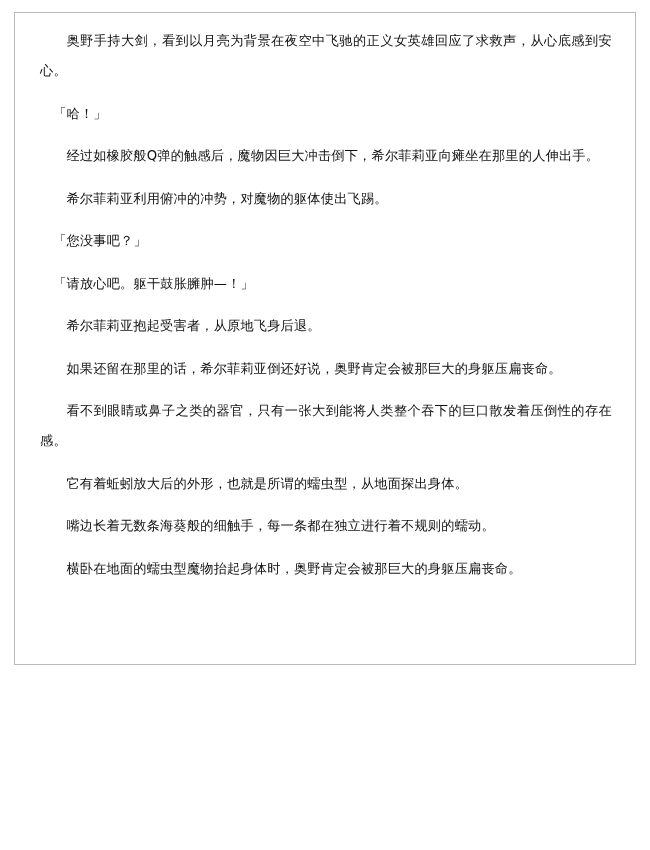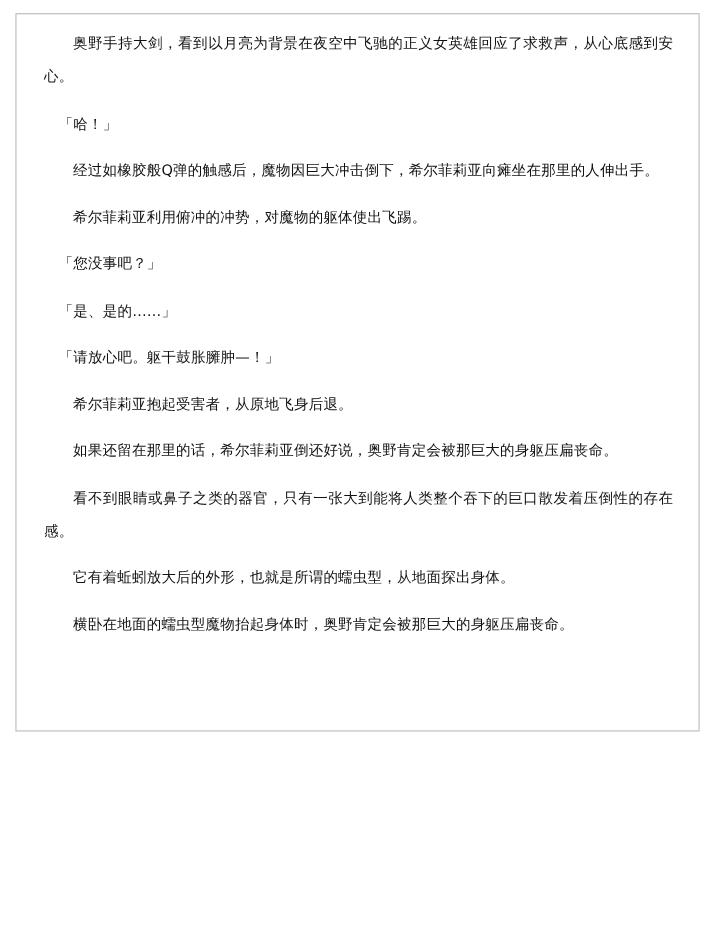--- a/index.html
+++ b/index.html
@@ -51,21 +51,21 @@
 <body>
 
 <div class="page">
   <div class="page-border"></div>
   <div class="content">
     <p class="para">奥野手持大剑，看到以月亮为背景在夜空中飞驰的正义女英雄回应了求救声，从心底感到安心。</p>
     <p class="para quote">「哈！」</p>
     <p class="para">经过如橡胶般Q弹的触感后，魔物因巨大冲击倒下，希尔菲莉亚向瘫坐在那里的人伸出手。</p>
     <p class="para">希尔菲莉亚利用俯冲的冲势，对魔物的躯体使出飞踢。</p>
     <p class="para quote">「您没事吧？」</p>
-    <p class="para quote">「是、是的……」</p>
     <p class="para quote">「请放心吧。躯干鼓胀臃肿—！」</p>
     <p class="para">希尔菲莉亚抱起受害者，从原地飞身后退。</p>
     <p class="para">如果还留在那里的话，希尔菲莉亚倒还好说，奥野肯定会被那巨大的身躯压扁丧命。</p>
     <p class="para">看不到眼睛或鼻子之类的器官，只有一张大到能将人类整个吞下的巨口散发着压倒性的存在感。</p>
     <p class="para">它有着蚯蚓放大后的外形，也就是所谓的蠕虫型，从地面探出身体。</p>
+    <p class="para">嘴边长着无数条海葵般的细触手，每一条都在独立进行着不规则的蠕动。</p>
     <p class="para">横卧在地面的蠕虫型魔物抬起身体时，奥野肯定会被那巨大的身躯压扁丧命。</p>
   </div>
 </div>
 
 </body></html>

